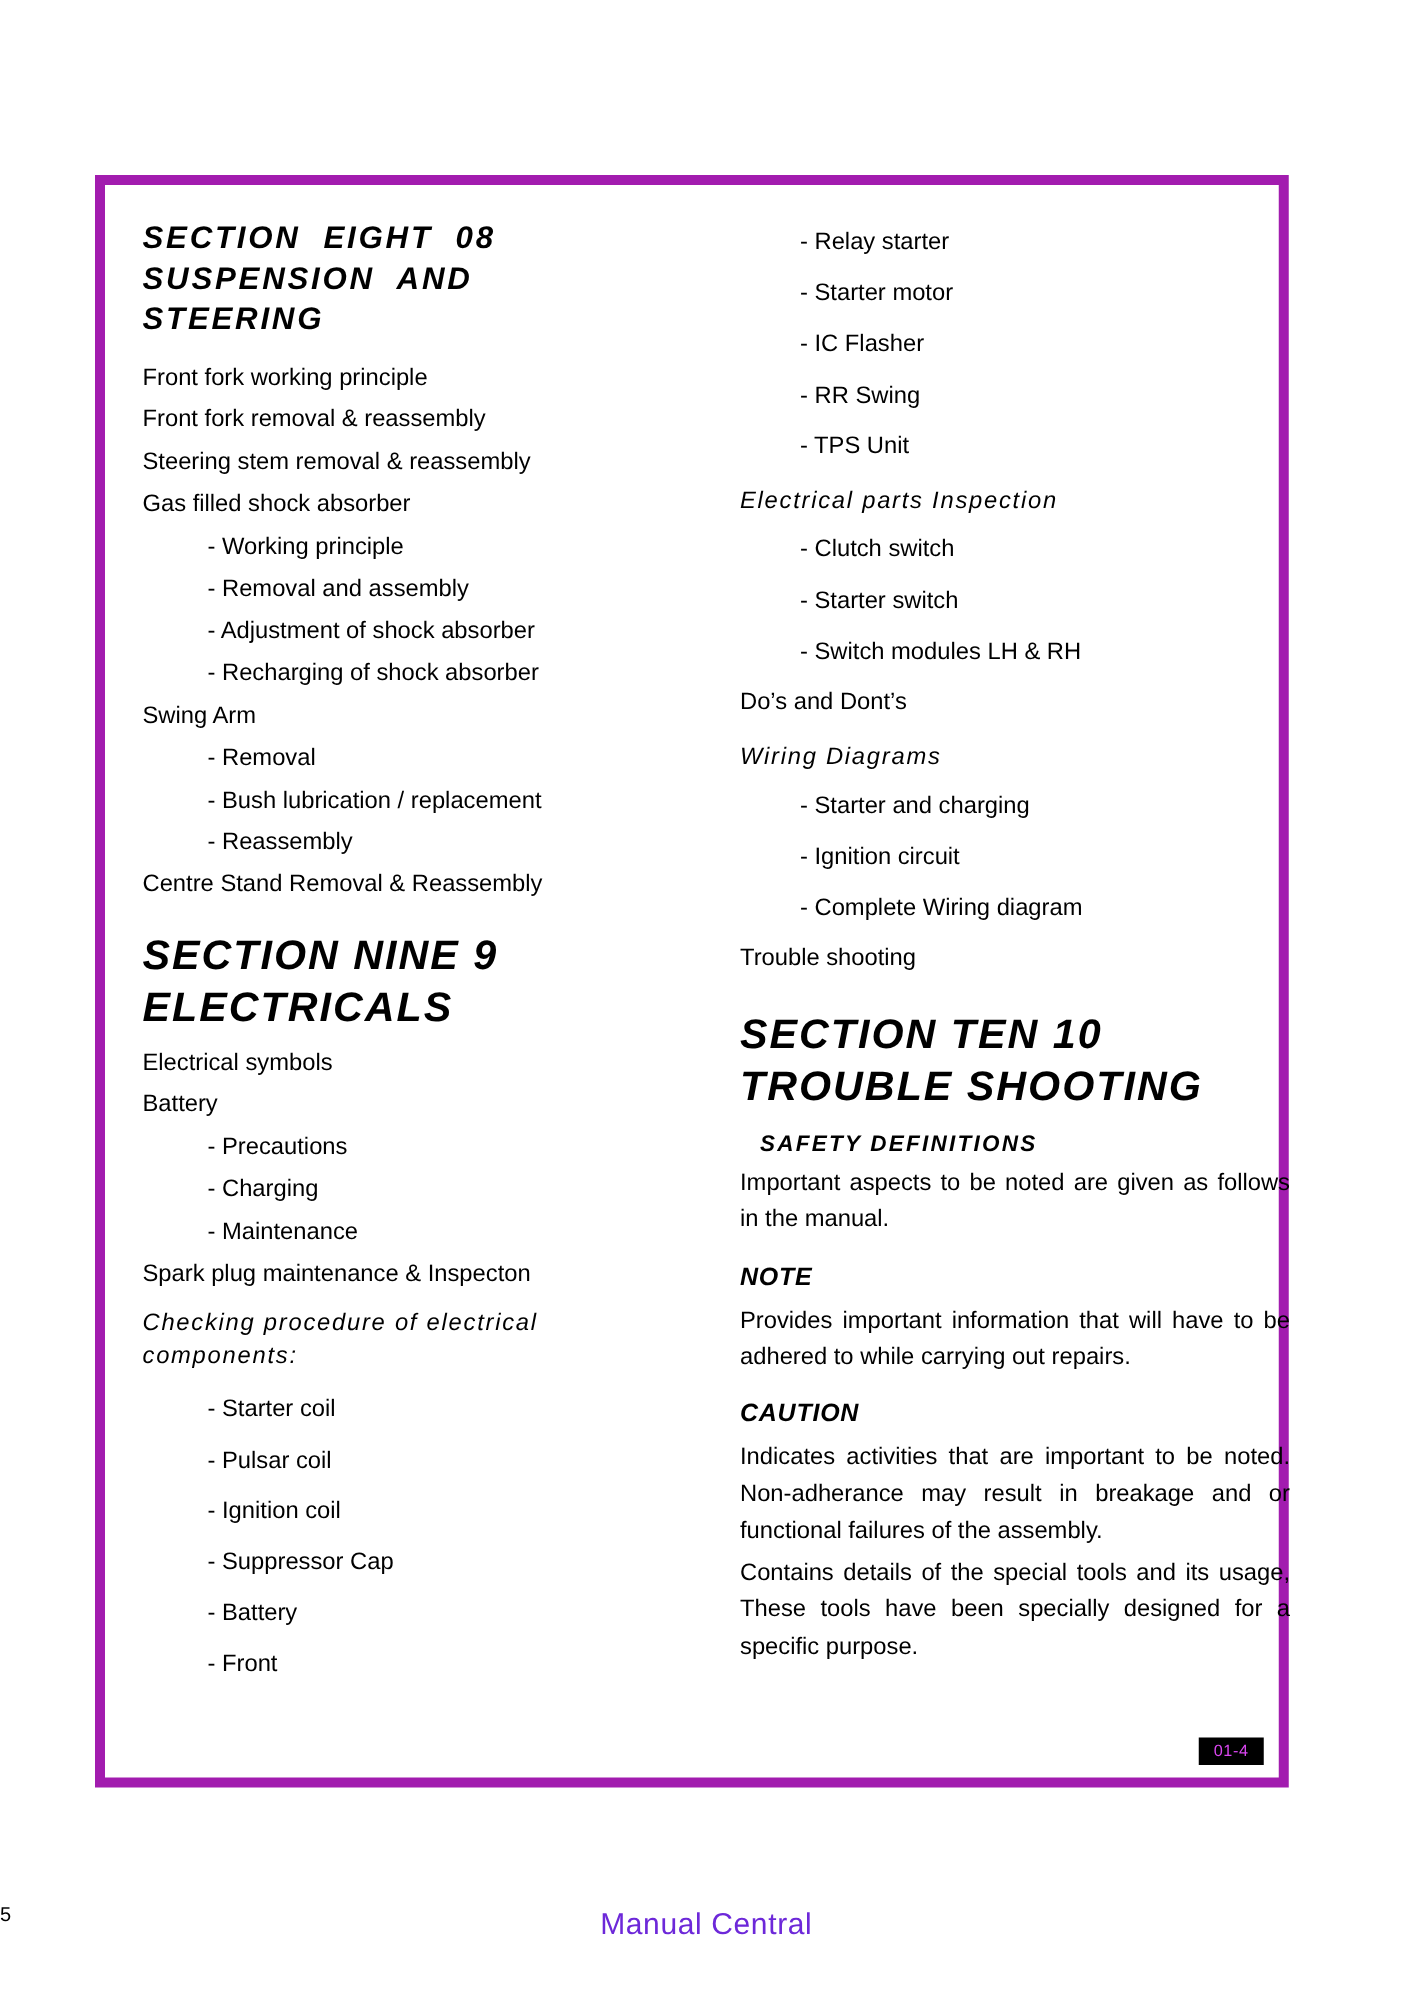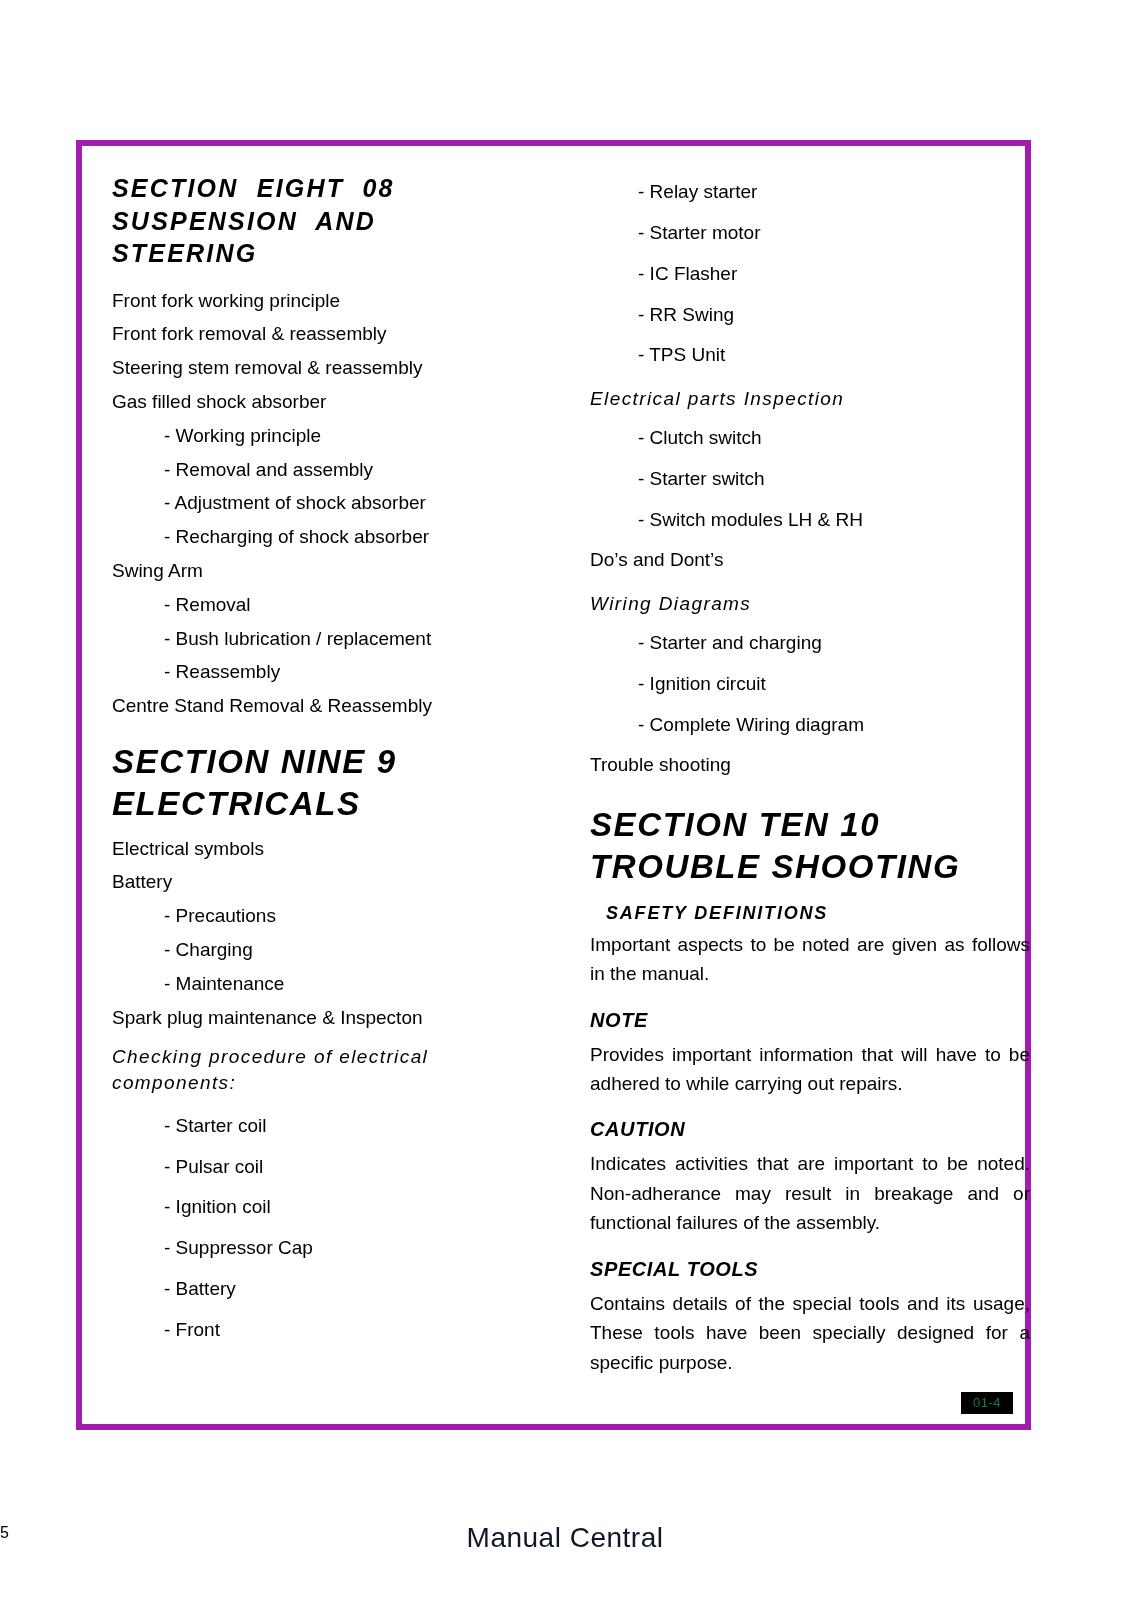--- a/index.html
+++ b/index.html
@@ -15,21 +15,21 @@
     color: #000000;
     overflow: hidden;
   }
 
   .page-frame {
     position: absolute;
     left: 76px;
     top: 140px;
     width: 955px;
     height: 1290px;
-    border: 6px solid #a21caf;
+    border: 8px solid #a21caf;
     box-sizing: border-box;
     background: #fff;
   }
 
   .columns {
     position: absolute;
     left: 0;
     top: 0;
     width: 100%;
     height: 100%;
@@ -111,34 +111,34 @@
     font-size: 18px;
     letter-spacing: 1.8px;
     margin: 14px 0 6px 16px;
   }
 
   .page-num {
     position: absolute;
     right: 12px;
     bottom: 10px;
     background: #000;
-    color: #15803d;
+    color: #d946ef;
     font-size: 13px;
     letter-spacing: 0.5px;
     padding: 3px 12px 4px 12px;
   }
 
   .watermark {
     position: absolute;
     left: 0;
     right: 0;
     bottom: 30px;
     text-align: center;
-    font-size: 28px;
-    color: #0f172a;
+    font-size: 24px;
+    color: #6d28d9;
     letter-spacing: 0.5px;
   }
   .wm-wrap { position: absolute; left:0; right:0; bottom: 16px; height: 60px; }
 </style>
 </head>
 <body>
 
 <div class="page-frame">
   <div class="columns">
 
@@ -220,21 +220,20 @@
 
       <div class="safety-head">SAFETY  DEFINITIONS</div>
       <p class="para">Important aspects to be noted are given as follows in the manual.</p>
 
       <div class="body-head">NOTE</div>
       <p class="para">Provides important information that will have to be adhered to while carrying out repairs.</p>
 
       <div class="body-head">CAUTION</div>
       <p class="para">Indicates activities that are important to be noted. Non-adherance may result in breakage and or functional failures of the assembly.</p>
 
-      <div class="body-head">SPECIAL TOOLS</div>
       <p class="para">Contains details of the  special tools and its usage,  These tools have been specially designed for a specific purpose.</p>
     </div>
   </div>
 
   <div class="page-num">01-4</div>
 </div>
 
 <div class="wm-wrap">
   <div class="watermark">Manual Central</div>
   <div class="five">5</div>

